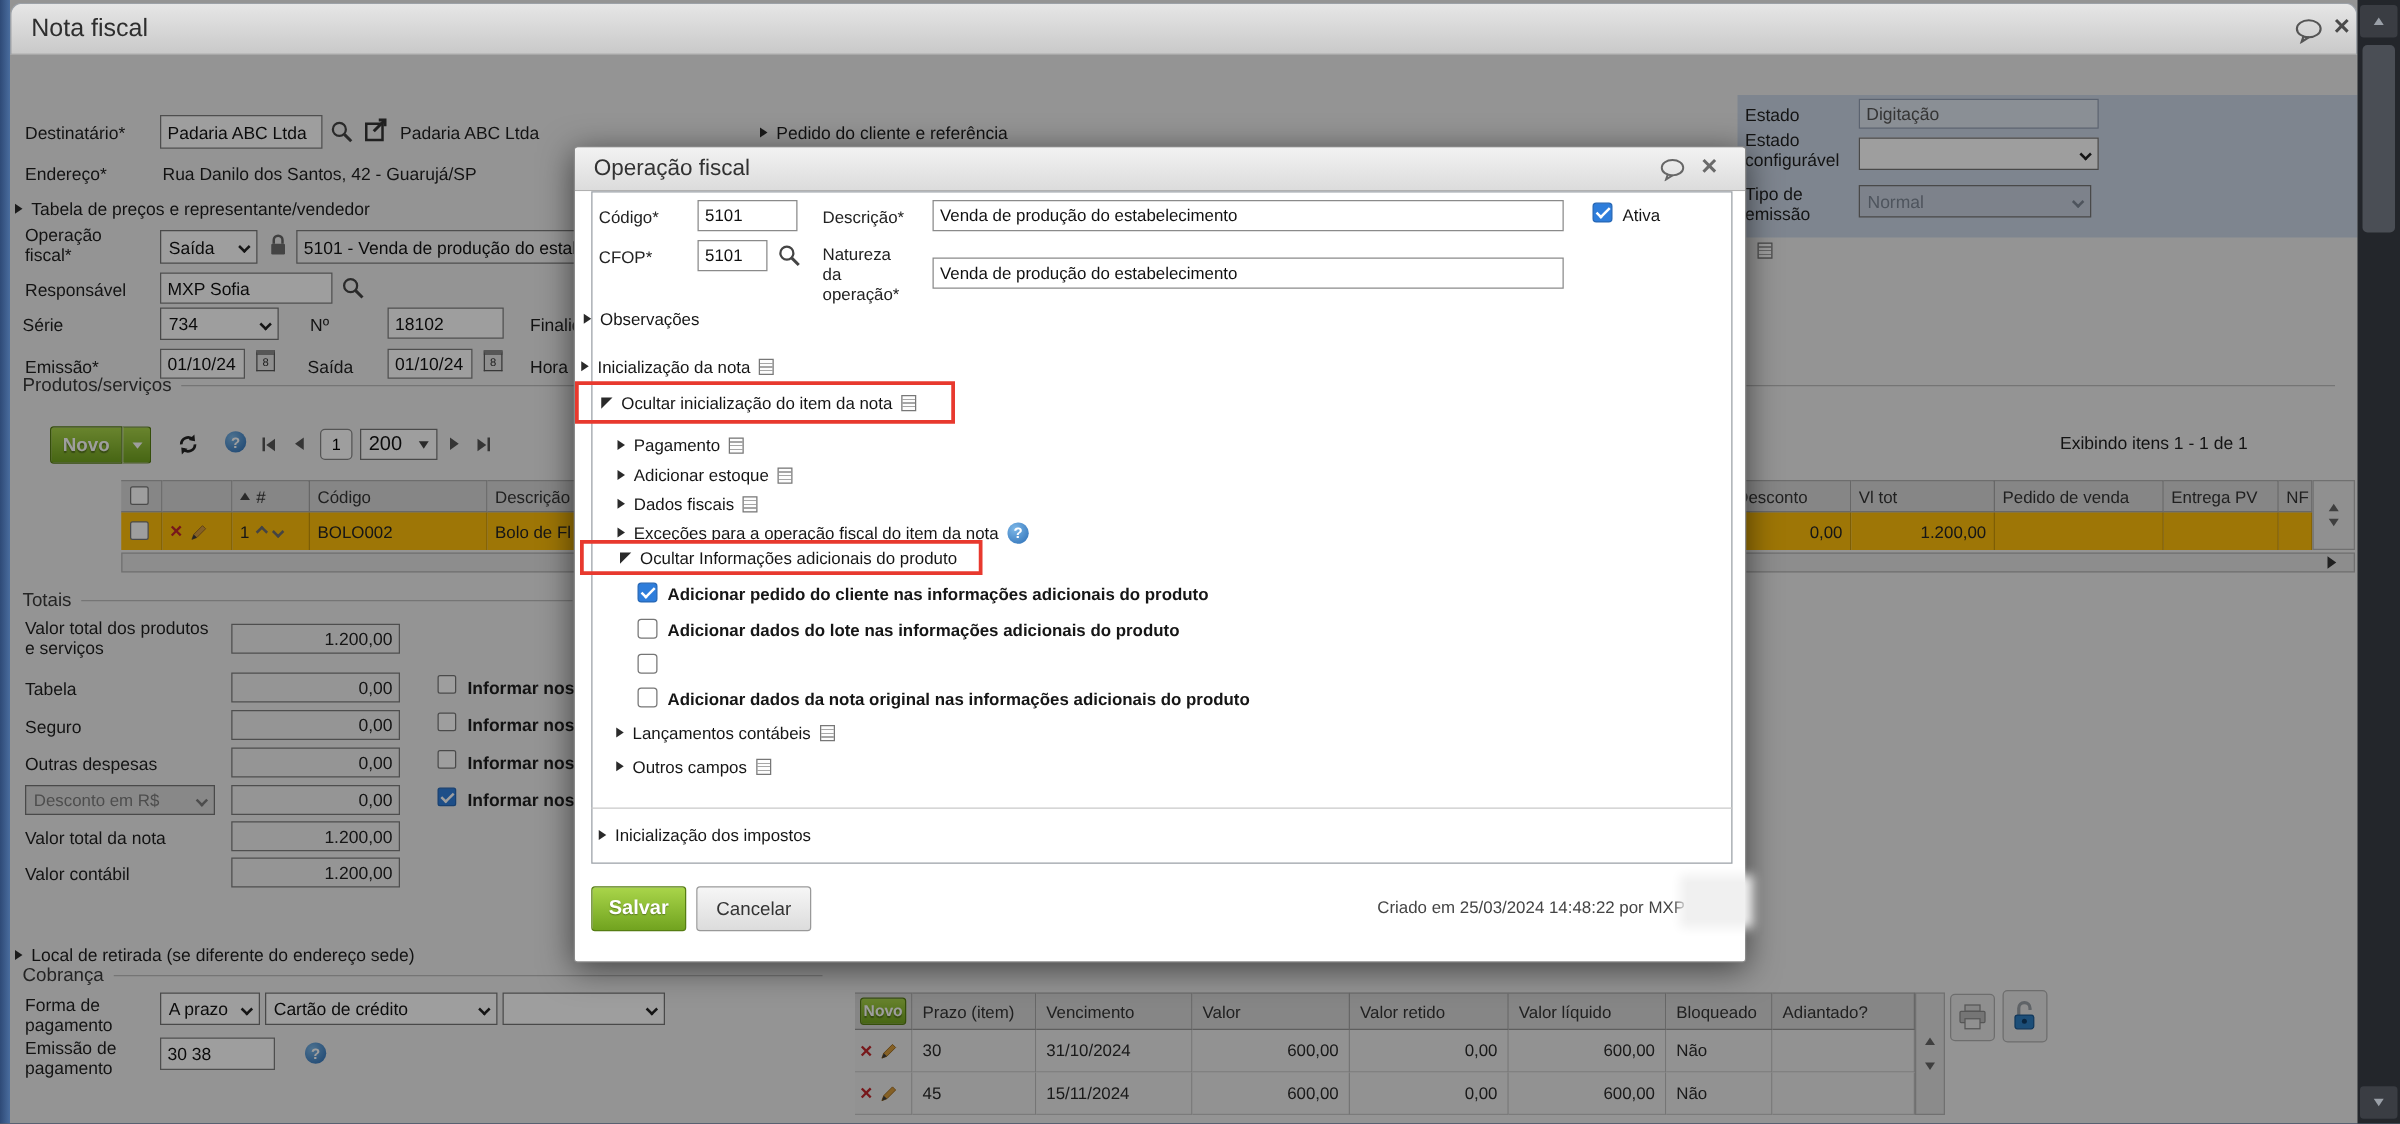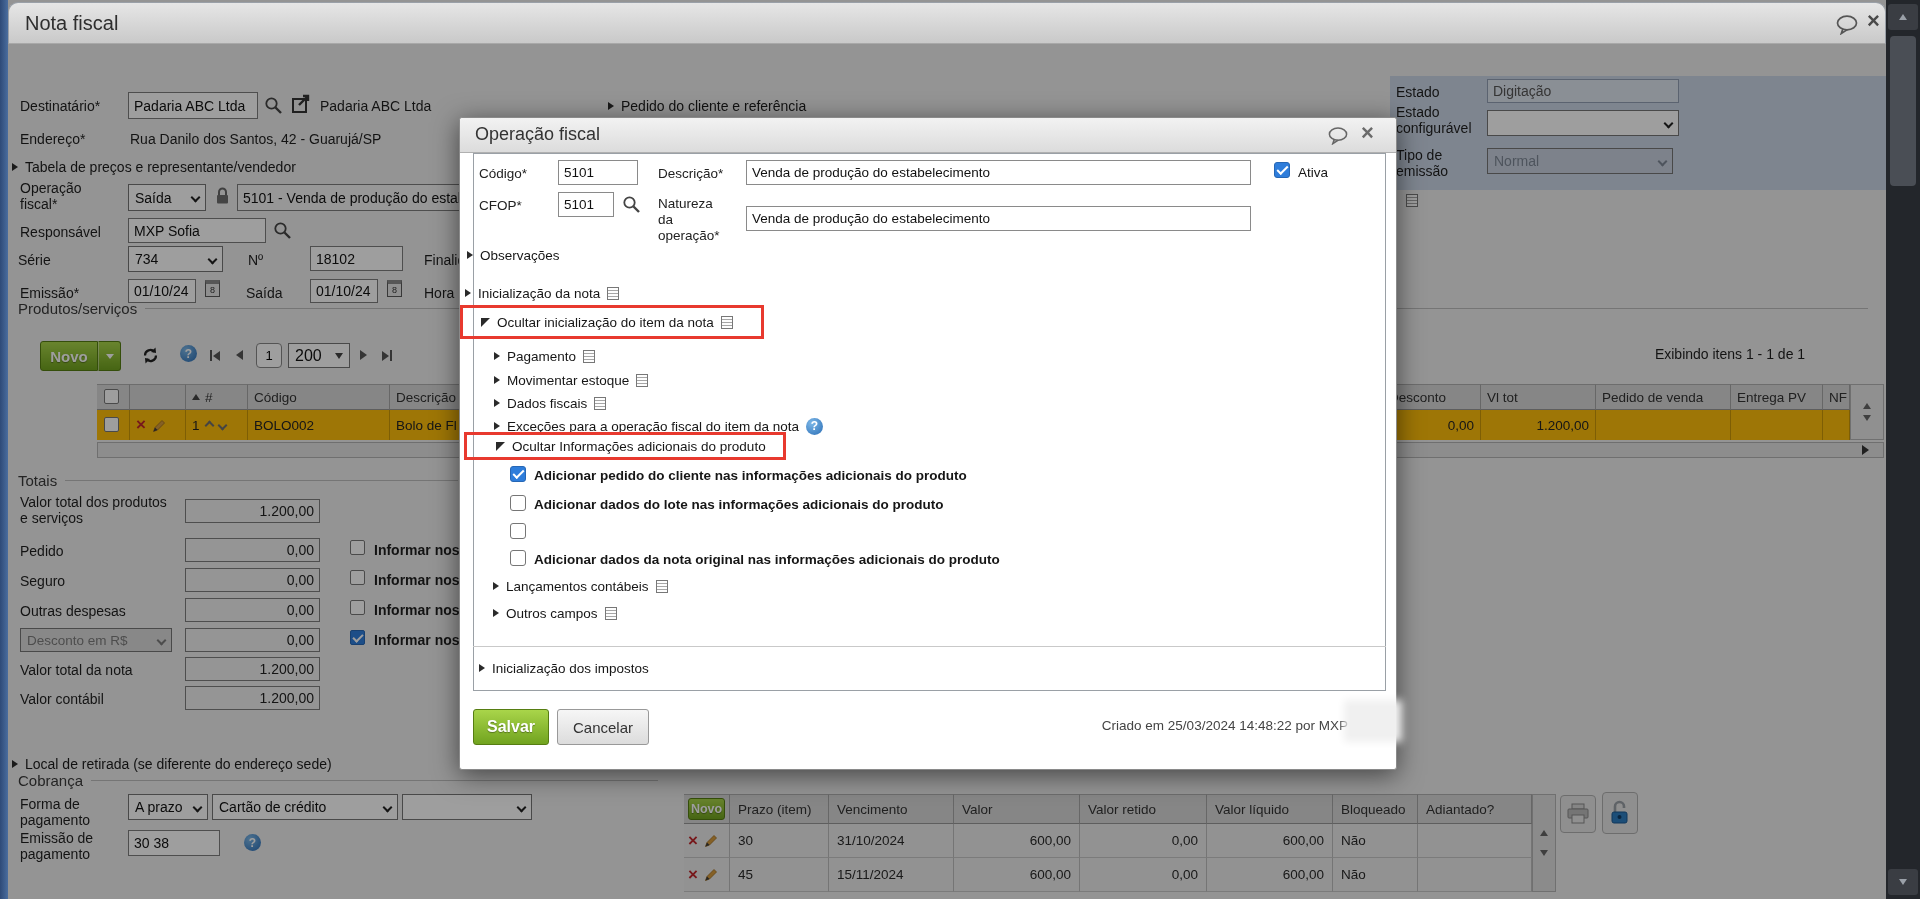--- a/index.html
+++ b/index.html
@@ -177,21 +177,21 @@
         <span>200</span>
         <span class="tdn" style="margin-left:auto"></span>
       </div>
     <div class="pg" style="left:360px;top:350px">
         <span class="tr"></span>
       </div>
     <div class="pg" style="left:382px;top:350px">
         <span class="tr"></span>
         <span class="bar"></span>
       </div>
-    <div class="val" style="left:1600px;top:346px;width:260px;text-align:center">Exibindo itens 1 - 1 de 1</div>
+    <div class="val" style="left:1648px;top:346px;width:260px;text-align:left">Exibindo itens 1 - 1 de 1</div>
 
     <div class="th" style="left:97px;top:384px;width:33px;height:26px"></div>
     <div class="cb" style="left:104px;top:389px"></div>
     <div class="th" style="left:130px;top:384px;width:56px;height:26px"></div>
     <div class="th" style="left:186px;top:384px;width:62px;height:26px;gap:5px">
         <span class="tup"></span>
         <span>#</span>
       </div>
     <div class="th" style="left:248px;top:384px;width:142px;height:26px">
         <span>Código</span>
@@ -245,21 +245,21 @@
     <div class="a" style="left:97px;top:442px;width:1787px;height:16px;background:#e4e4e4;border:1px solid #b3b3b3"></div>
     <div class="pg" style="left:1862px;top:445px">
         <span class="tr" style="border-left-color:#333"></span>
       </div>
 
     <div class="legend" style="left:18px;top:472px;width:440px">
         <span>Totais</span>
       </div>
     <div class="lbl" style="left:20px;top:494px;width:158px">Valor total dos produtos e serviços</div>
     <div class="inp ro" style="left:185px;top:499px;width:135px;height:24px">1.200,00</div>
-    <div class="lbl" style="left:20px;top:543px">Pedido</div>
+    <div class="lbl" style="left:20px;top:543px">Tabela</div>
     <div class="inp ro" style="left:185px;top:538px;width:135px;height:24px">0,00</div>
     <div class="cb" style="left:350px;top:540px"></div>
     <div class="lbl" style="left:374px;top:542px;font-weight:700">Informar nos</div>
     <div class="lbl" style="left:20px;top:573px">Seguro</div>
     <div class="inp ro" style="left:185px;top:568px;width:135px;height:24px">0,00</div>
     <div class="cb" style="left:350px;top:570px"></div>
     <div class="lbl" style="left:374px;top:572px;font-weight:700">Informar nos</div>
     <div class="lbl" style="left:20px;top:603px">Outras despesas</div>
     <div class="inp ro" style="left:185px;top:598px;width:135px;height:24px">0,00</div>
     <div class="cb" style="left:350px;top:600px"></div>
@@ -424,21 +424,21 @@
         <span class="gridic"></span>
       </div>
 
     <div class="msec" style="left:34px;top:229px">
         <span class="tri"></span>
         <span>Pagamento</span>
         <span class="gridic"></span>
       </div>
     <div class="msec" style="left:34px;top:253px">
         <span class="tri"></span>
-        <span>Movimentar estoque</span>
+        <span>Adicionar estoque</span>
         <span class="gridic"></span>
       </div>
     <div class="msec" style="left:34px;top:276px">
         <span class="tri"></span>
         <span>Dados fiscais</span>
         <span class="gridic"></span>
       </div>
     <div class="msec" style="left:34px;top:299px">
         <span class="tri"></span>
         <span>Exceções para a operação fiscal do item da nota</span>

